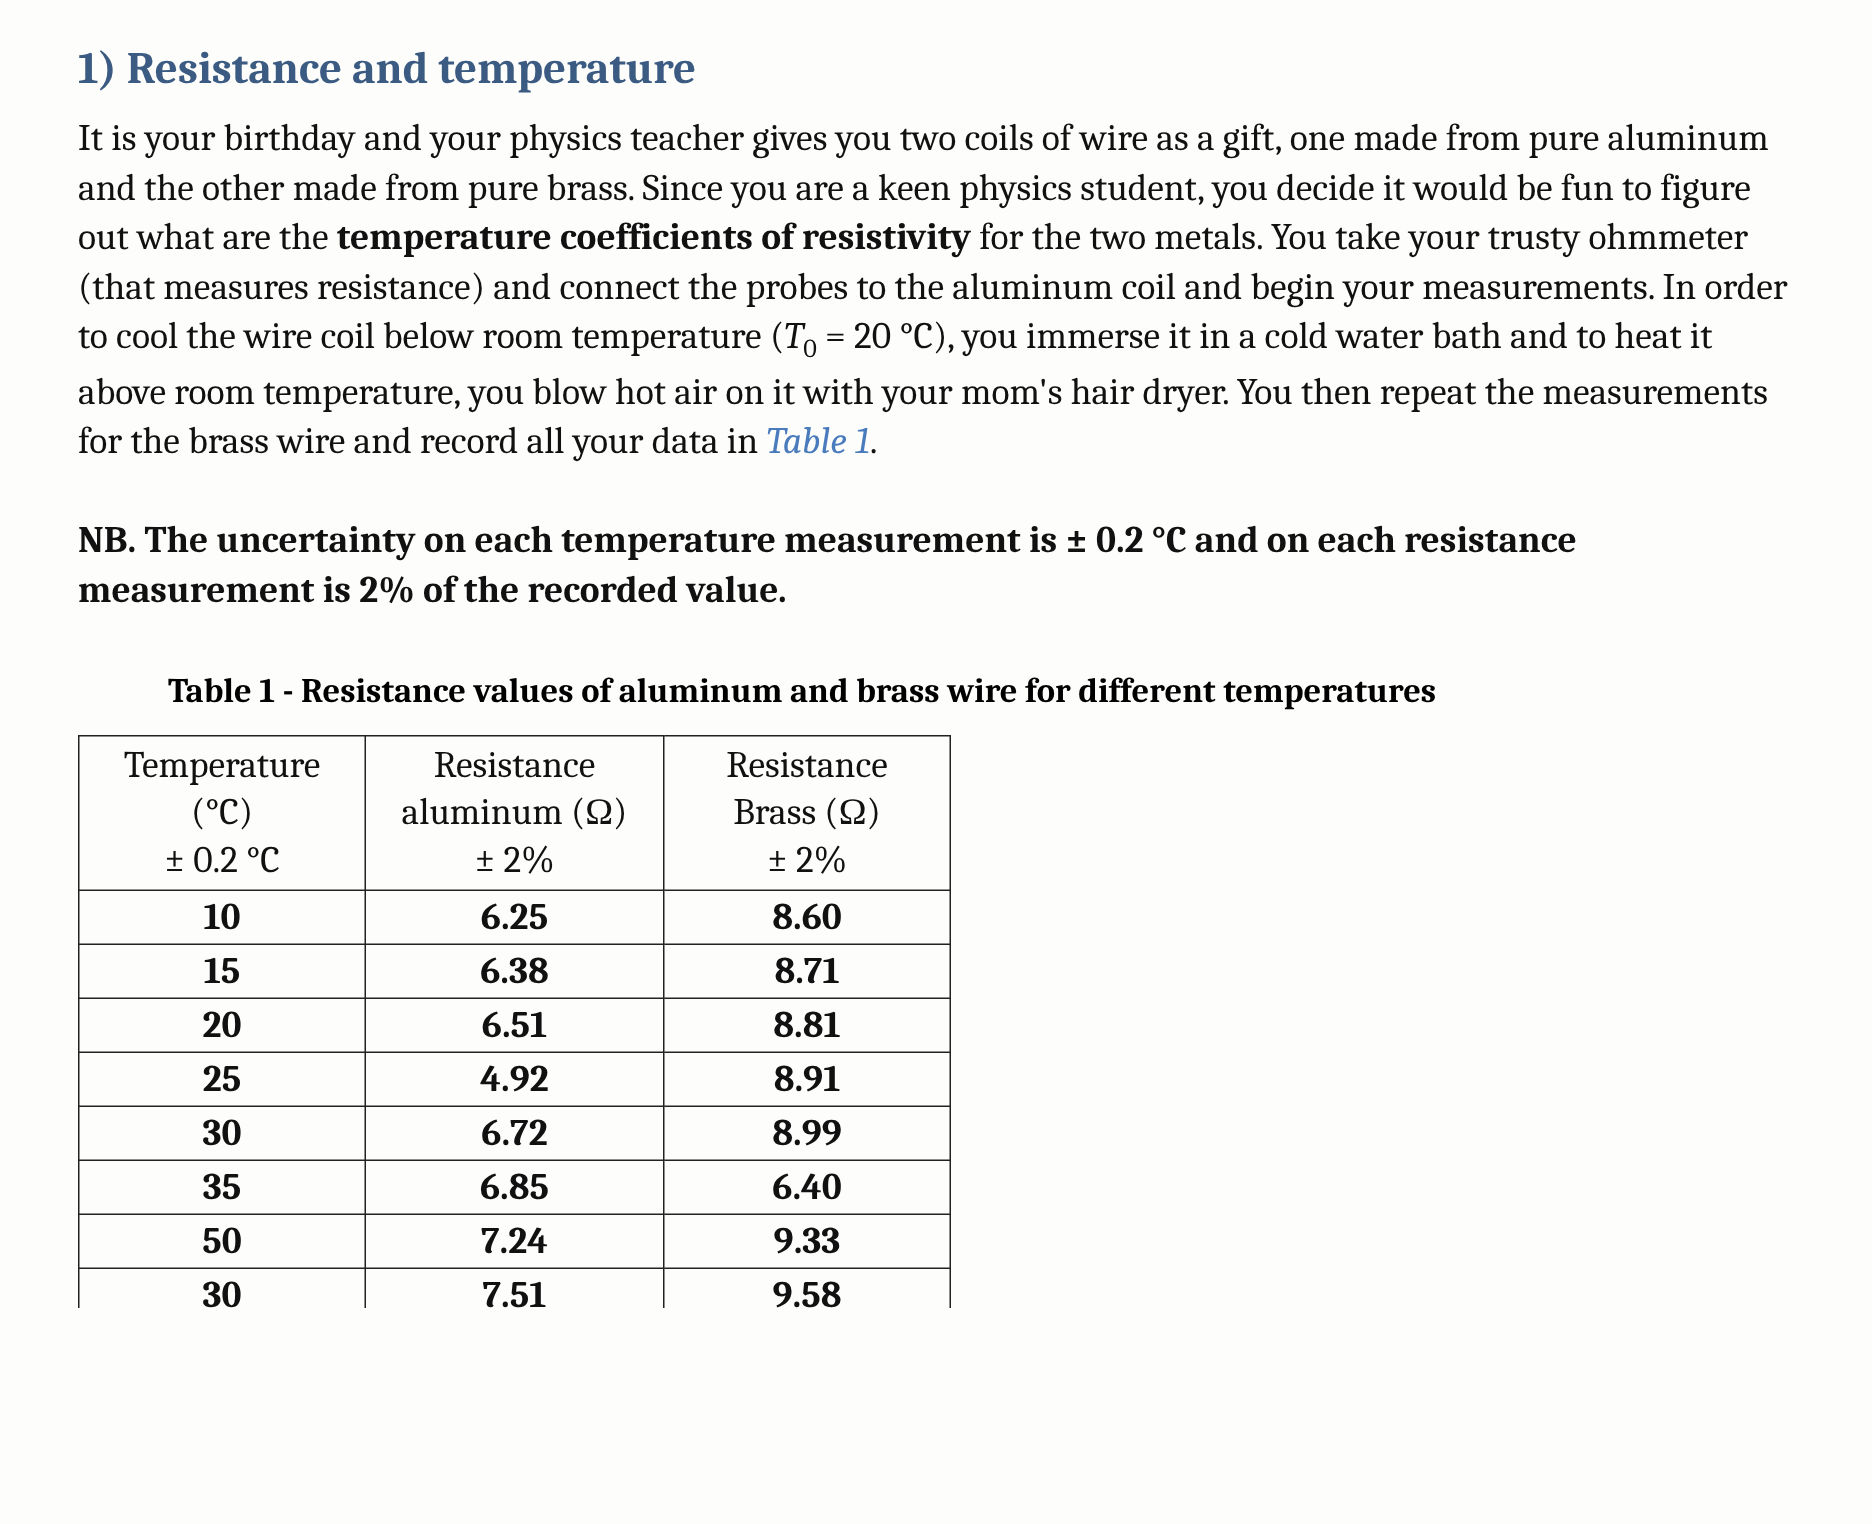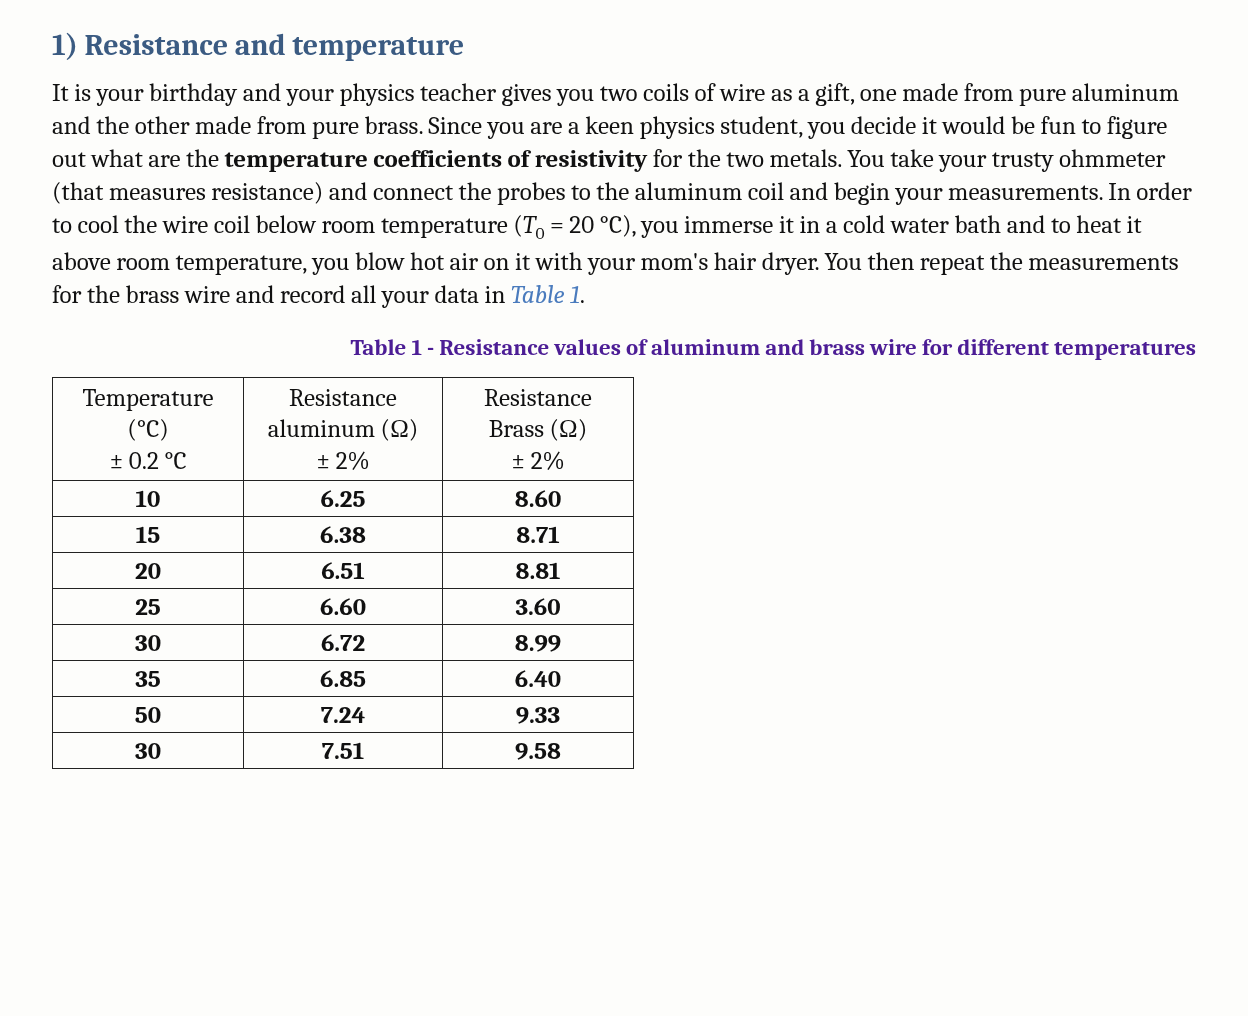--- a/index.html
+++ b/index.html
@@ -17,35 +17,35 @@
       font-size: 25px;
       line-height: 1.32;
     }
     .heading {
       color: #3b5b82;
       font-weight: 700;
       font-size: 30px;
       margin-bottom: 10px;
     }
     .para {
-      margin-bottom: 22px;
+      margin-bottom: 33px;
     }
     .bold { font-weight: 700; }
     .ital { font-style: italic; }
     .link { color: #4a7bbd; }
     .sub { font-size: 0.7em; vertical-align: sub; }
     .nb {
       font-weight: 700;
       margin-bottom: 36px;
     }
     .caption {
-      color: #4c1d95;
+      color: #000000;
       font-weight: 700;
       font-size: 23px;
-      text-align: right;
+      text-align: left;
       margin-bottom: 14px;
       padding-left: 60px;
     }
     .table-wrap {
       display: flex;
     }
     table {
       border-collapse: collapse;
     }
     th, td {
@@ -68,20 +68,21 @@
 <body>
 
 <div class="page">
 
   <div class="heading">1) Resistance and temperature</div>
 
   <div class="para">
     <span>It is your birthday and your physics teacher gives you two coils of wire as a gift, one made from pure aluminum and the other made from pure brass. Since you are a keen physics student, you decide it would be fun to figure out what are the </span><span class="bold">temperature coefficients of resistivity</span><span> for the two metals. You take your trusty ohmmeter (that measures resistance) and connect the probes to the aluminum coil and begin your measurements. In order to cool the wire coil below room temperature (</span><span class="ital">T</span><span class="sub">0</span><span> = 20 °C), you immerse it in a cold water bath and to heat it above room temperature, you blow hot air on it with your mom's hair dryer. You then repeat the measurements for the brass wire and record all your data in </span><span class="ital link">Table 1</span><span>.</span>
   </div>
 
+  <div class="nb">NB. The uncertainty on each temperature measurement is ± 0.2 °C and on each resistance measurement is 2% of the recorded value.</div>
 
   <div class="caption">Table 1 - Resistance values of aluminum and brass wire for different temperatures</div>
 
   <div class="table-wrap">
     <table>
       <thead>
         <tr>
           <th class="col-t">
             <span class="hdr-line">Temperature</span>
             <span class="hdr-line">(°C)</span>
@@ -110,22 +111,22 @@
             <td>6.38</td>
             <td>8.71</td>
           </tr>
           <tr>
             <td>20</td>
             <td>6.51</td>
             <td>8.81</td>
           </tr>
           <tr>
             <td>25</td>
-            <td>6.60</td>
-            <td>3.60</td>
+            <td>4.92</td>
+            <td>8.91</td>
           </tr>
           <tr>
             <td>30</td>
             <td>6.72</td>
             <td>8.99</td>
           </tr>
           <tr>
             <td>35</td>
             <td>6.85</td>
             <td>6.40</td>

